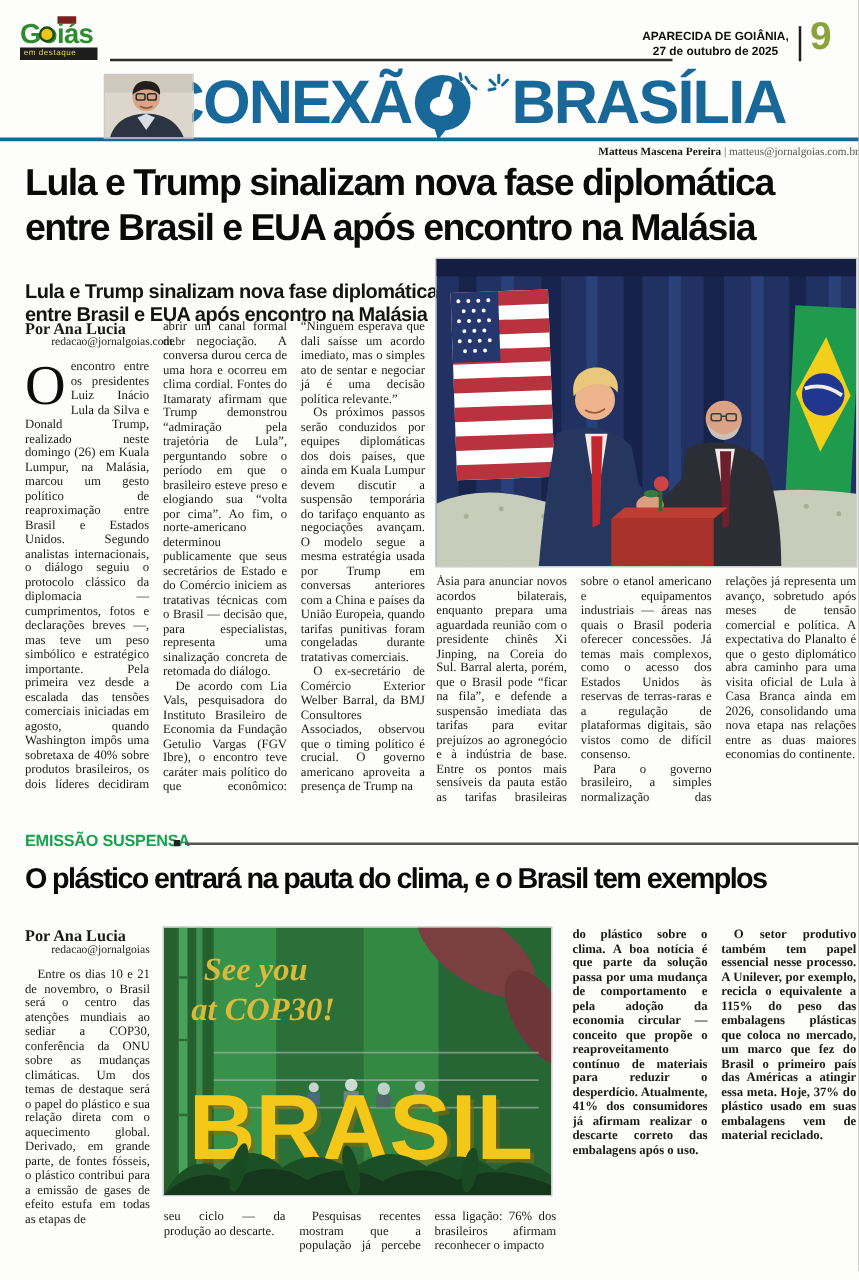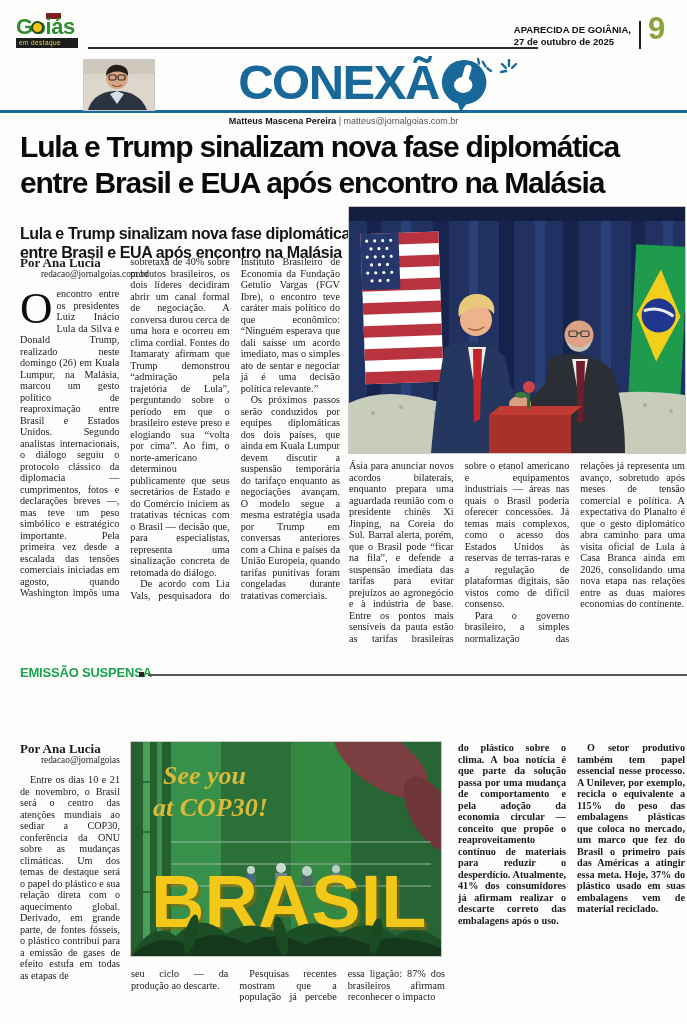--- a/index.html
+++ b/index.html
@@ -9,38 +9,38 @@
   
   .masthead-logo{position:absolute;left:16px;top:16px;width:70px;}
   .logo-title{font-family:"Liberation Sans",sans-serif;font-weight:800;font-size:22px;
               color:#2e8b2e;letter-spacing:-0.5px;line-height:22px;position:relative;}
   .logo-o-badge{position:absolute;left:15px;top:5px;width:13px;height:13px;border-radius:50%;
                 background:#f0c418;border:2.5px solid #1e4d1e;box-sizing:border-box;}
   .logo-tag{position:absolute;left:30px;top:-3px;width:15px;height:6px;background:#7b2020;}
   .logo-subbar{background:#1d1d1d;color:#e9d24b;font-family:"Liberation Sans",sans-serif;
                font-size:6.5px;line-height:8px;padding:1px 3px;width:56px;letter-spacing:0.4px;}
   .masthead-rule{position:absolute;left:88px;top:47px;width:450px;height:2px;background:#2c2c2c;}
-  .dateline{position:absolute;right:56px;top:24px;text-align:left;
+  .dateline{position:absolute;right:56px;top:24px;text-align:center;
             font-family:"Liberation Sans",sans-serif;font-weight:700;font-size:9.5px;
             line-height:11.5px;color:#101010;}
   .date-divider{position:absolute;left:639px;top:21px;width:2px;height:28px;background:#1d1d1d;}
   .page-number{position:absolute;left:648px;top:11px;font-family:"Liberation Sans",sans-serif;
                font-weight:700;font-size:31px;color:#8aa43c;}
 
   
   .col-title-row{position:absolute;left:0;right:0;top:54px;height:56px;display:flex;
                  align-items:center;justify-content:center;padding-left:70px;
                  font-family:"Liberation Sans",sans-serif;font-weight:800;font-size:49px;
                  letter-spacing:-1.5px;color:#19689a;white-space:nowrap;}
   .bubble-icon{margin:0 2px -6px 1px;}
   .sparkle-icon{margin:-26px 1px 0 6px;}
   .columnist-photo{position:absolute;left:84px;top:60px;width:70px;height:50px;z-index:3;}
   .header-rule{position:absolute;left:0;top:110px;width:687px;height:3px;background:#19689a;}
-  .header-byline{position:absolute;left:0;top:116px;width:100%;text-align:center;
-                 font-family:Liberation Sans, sans-serif;font-size:9px;color:#555;}
+  .header-byline{position:absolute;left:0;top:116px;width:100%;text-align:right;
+                 font-family:Liberation Serif, serif;font-size:9px;color:#555;}
   .header-byline .name{font-weight:700;color:#151515;}
 
   
   .headline1{position:absolute;left:20px;top:129px;width:658px;
              font-family:"Liberation Sans",sans-serif;font-weight:700;font-size:30px;
              line-height:36px;letter-spacing:-1.2px;color:#0a0a0a;}
   .subheadline{position:absolute;left:20px;top:225px;width:350px;
                font-family:"Liberation Sans",sans-serif;font-weight:700;font-size:16px;
                line-height:18.5px;letter-spacing:-0.4px;color:#141414;}
   .photo-frame{outline:1px solid #c9c9c9;}
@@ -120,20 +120,21 @@
       </g>
     </svg>
     <svg class="sparkle-icon" width="18" height="20" viewBox="0 0 18 20">
       <g stroke="#19689a" stroke-width="2.4" stroke-linecap="round">
         <line x1="9" y1="1" x2="9" y2="7"></line>
         <line x1="2" y1="5" x2="6" y2="9"></line>
         <line x1="16" y1="5" x2="12" y2="9"></line>
         <line x1="1" y1="13" x2="6" y2="12"></line>
       </g>
     </svg>
+    <span>BRASÍLIA</span>
   </div>
   <div class="header-rule"></div>
   <div class="header-byline">
     <span class="name">Matteus Mascena Pereira</span><span> | </span><span>matteus@jornalgoias.com.br</span>
   </div>
 
   <div class="headline1">
     <div>Lula e Trump sinalizam nova fase diplomática</div>
     <div>entre Brasil e EUA após encontro na Malásia</div>
   </div>
@@ -242,31 +243,33 @@
   </svg>
 
   <div class="bodyA body-text">
     <div class="author-block">
       <div class="author">Por Ana Lucia</div>
       <div class="author-email">redacao@jornalgoias.com.br</div>
     </div>
     <p class="para noindent"><span class="dropcap">O</span><span>encontro entre os presidentes Luiz Inácio Lula da Silva e Donald Trump, realizado neste domingo (26) em Kuala Lumpur, na Malásia, marcou um gesto político de reaproximação entre Brasil e Estados Unidos. Segundo analistas internacionais, o diálogo seguiu o protocolo clássico da diplomacia — cumprimentos, fotos e declarações breves —, mas teve um peso simbólico e estratégico importante. Pela primeira vez desde a escalada das tensões comerciais iniciadas em agosto, quando Washington impôs uma sobretaxa de 40% sobre produtos brasileiros, os dois líderes decidiram abrir um canal formal de negociação. A conversa durou cerca de uma hora e ocorreu em clima cordial. Fontes do Itamaraty afirmam que Trump demonstrou “admiração pela trajetória de Lula”, perguntando sobre o período em que o brasileiro esteve preso e elogiando sua “volta por cima”. Ao fim, o norte-americano determinou publicamente que seus secretários de Estado e do Comércio iniciem as tratativas técnicas com o Brasil — decisão que, para especialistas, representa uma sinalização concreta de retomada do diálogo.</span></p>
     <p class="para">De acordo com Lia Vals, pesquisadora do Instituto Brasileiro de Economia da Fundação Getulio Vargas (FGV Ibre), o encontro teve caráter mais político do que econômico: “Ninguém esperava que dali saísse um acordo imediato, mas o simples ato de sentar e negociar já é uma decisão política relevante.”</p>
     <p class="para">Os próximos passos serão conduzidos por equipes diplomáticas dos dois países, que ainda em Kuala Lumpur devem discutir a suspensão temporária do tarifaço enquanto as negociações avançam. O modelo segue a mesma estratégia usada por Trump em conversas anteriores com a China e países da União Europeia, quando tarifas punitivas foram congeladas durante tratativas comerciais.</p>
+    <p class="para">O ex-secretário de Comércio Exterior Welber Barral, da BMJ Consultores Associados, observou que o timing político é crucial. O governo americano aproveita a presença de Trump na</p>
   </div>
 
   <div class="bodyB body-text">
     <p class="para noindent">Ásia para anunciar novos acordos bilaterais, enquanto prepara uma aguardada reunião com o presidente chinês Xi Jinping, na Coreia do Sul. Barral alerta, porém, que o Brasil pode “ficar na fila”, e defende a suspensão imediata das tarifas para evitar prejuízos ao agronegócio e à indústria de base. Entre os pontos mais sensíveis da pauta estão as tarifas brasileiras sobre o etanol americano e equipamentos industriais — áreas nas quais o Brasil poderia oferecer concessões. Já temas mais complexos, como o acesso dos Estados Unidos às reservas de terras-raras e a regulação de plataformas digitais, são vistos como de difícil consenso.</p>
     <p class="para">Para o governo brasileiro, a simples normalização das relações já representa um avanço, sobretudo após meses de tensão comercial e política. A expectativa do Planalto é que o gesto diplomático abra caminho para uma visita oficial de Lula à Casa Branca ainda em 2026, consolidando uma nova etapa nas relações entre as duas maiores economias do continente.</p>
   </div>
 
   <div class="tag">EMISSÃO SUSPENSA</div>
   <div class="tag-square"></div>
   <div class="tag-rule"></div>
 
+  <div class="headline2">O plástico entrará na pauta do clima, e o Brasil tem exemplos</div>
 
   <div class="a2-left body-text">
     <div class="author-block">
       <div class="author">Por Ana Lucia</div>
       <div class="author-email">redacao@jornalgoias.com.br</div>
     </div>
     <p class="para">Entre os dias 10 e 21 de novembro, o Brasil será o centro das atenções mundiais ao sediar a COP30, conferência da ONU sobre as mudanças climáticas. Um dos temas de destaque será o papel do plástico e sua relação direta com o aquecimento global. Derivado, em grande parte, de fontes fósseis, o plástico contribui para a emissão de gases de efeito estufa em todas as etapas de</p>
   </div>
 
   <svg class="photo2 photo-frame" viewBox="0 0 310 214">
@@ -306,21 +309,21 @@
     <text x="20" y="185" font-family="Liberation Sans, sans-serif" font-weight="900" font-size="74" fill="#f3c818">BRASIL</text>
     <path d="M0,214 Q20,178 45,194 Q70,168 95,192 Q120,174 150,194 Q180,170 210,191 Q240,174 265,194 Q285,180 310,198 L310,214 Z" fill="#1d4f26"></path>
     <path d="M0,214 Q25,190 55,202 Q85,184 115,202 Q145,186 175,203 Q205,186 235,202 Q265,188 310,206 L310,214 Z" fill="#15381c"></path>
     <ellipse cx="60" cy="192" rx="6" ry="20" transform="rotate(14 60 192)" fill="#1a4a22"></ellipse>
     <ellipse cx="150" cy="194" rx="6" ry="20" transform="rotate(-12 150 194)" fill="#1a4a22"></ellipse>
     <ellipse cx="245" cy="194" rx="6" ry="18" transform="rotate(10 245 194)" fill="#1a4a22"></ellipse>
   </svg>
 
   <div class="a2-below body-text">
     <p class="para noindent">seu ciclo — da produção ao descarte.</p>
-    <p class="para">Pesquisas recentes mostram que a população já percebe essa ligação: 87% dos brasileiros afirmam reconhecer o impacto</p>
+    <p class="para">Pesquisas recentes mostram que a população já percebe essa ligação: 76% dos brasileiros afirmam reconhecer o impacto</p>
   </div>
 
   <div class="a2-right body-text">
     <p class="para noindent">do plástico sobre o clima. A boa notícia é que parte da solução passa por uma mudança de comportamento e pela adoção da economia circular — conceito que propõe o reaproveitamento contínuo de materiais para reduzir o desperdício. Atualmente, 41% dos consumidores já afirmam realizar o descarte correto das embalagens após o uso.</p>
     <p class="para">O setor produtivo também tem papel essencial nesse processo. A Unilever, por exemplo, recicla o equivalente a 115% do peso das embalagens plásticas que coloca no mercado, um marco que fez do Brasil o primeiro país das Américas a atingir essa meta. Hoje, 37% do plástico usado em suas embalagens vem de material reciclado.</p>
   </div>
 
 </div>
 
 </body></html>

